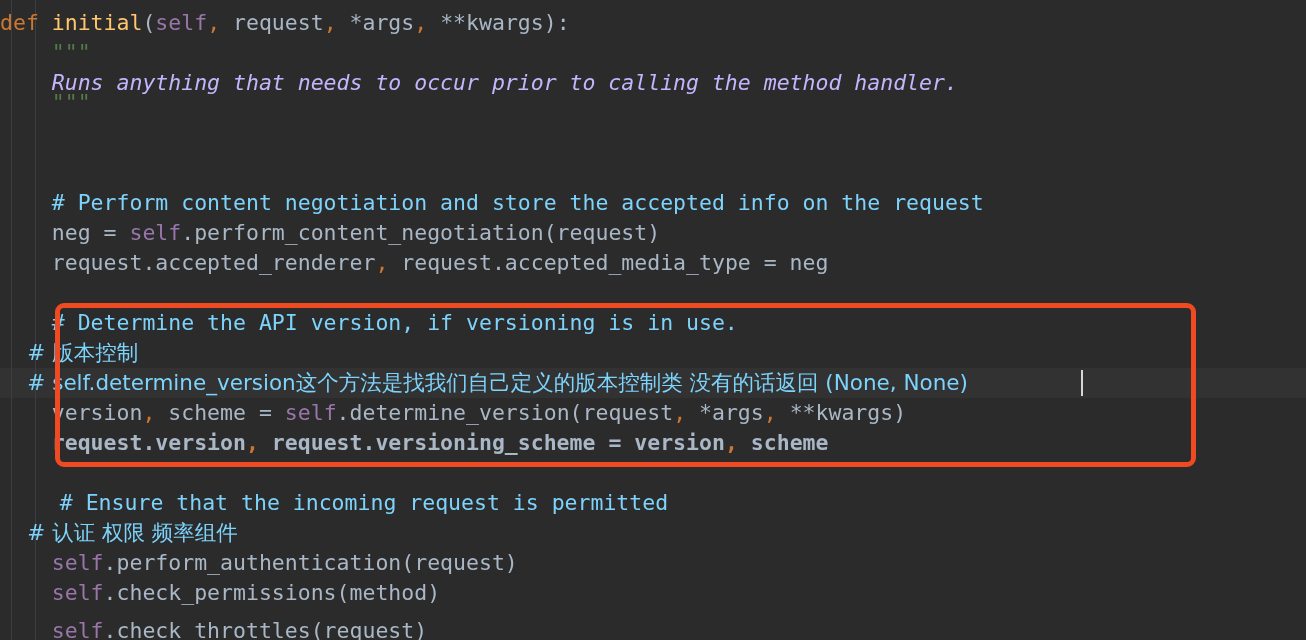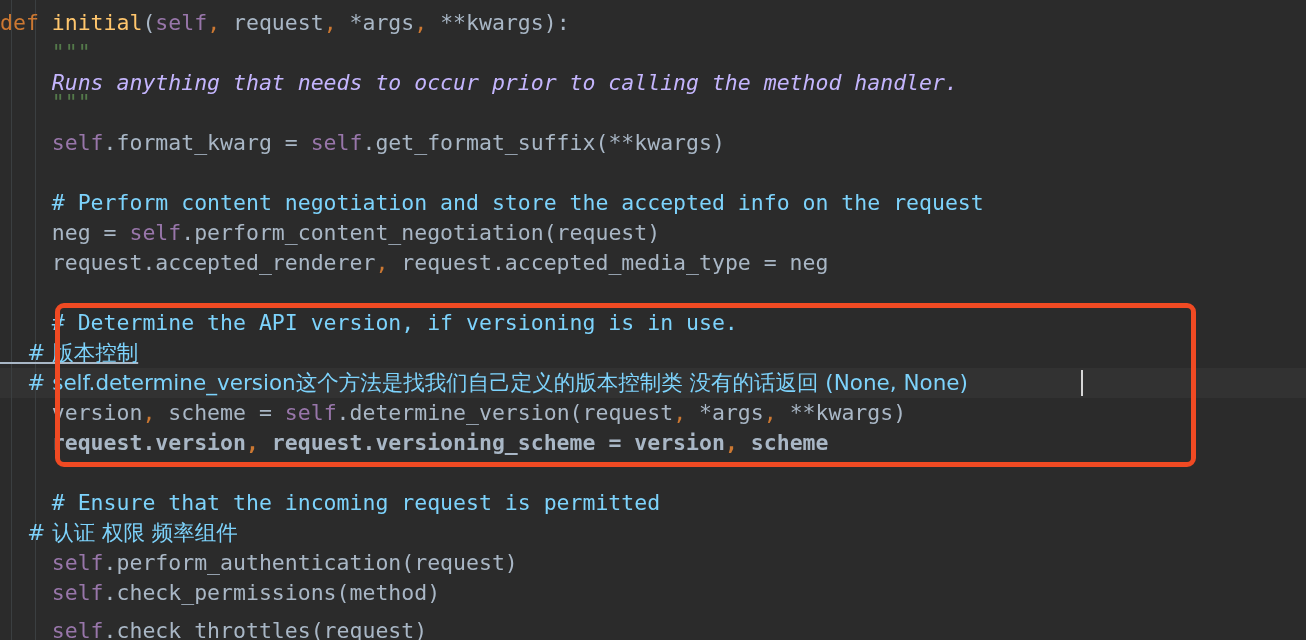--- a/index.html
+++ b/index.html
@@ -104,32 +104,31 @@
   <div id="indent-guides">
       <div class="indent-guide" style="left: 11px;"></div>
       <div class="indent-guide" style="left: 35px;"></div>
     </div>
 
   <div class="code-surface" id="code-surface">
       <div class="code-line" style="top: 8px;"><span class="t-kw">def </span><span class="t-fn">initial</span><span class="t-plain">(</span><span class="t-self">self</span><span class="t-punct">,</span><span class="t-plain"> request</span><span class="t-punct">,</span><span class="t-plain"> *args</span><span class="t-punct">,</span><span class="t-plain"> **kwargs):</span></div>
       <div class="code-line" style="top: 38px;"><span class="t-docq">    """</span></div>
       <div class="code-line" style="top: 68px;"><span class="t-doc">    Runs anything that needs to occur prior to calling the method handler.</span></div>
       <div class="code-line" style="top: 88px;"><span class="t-docq">    """</span></div>
-      <div class="code-line" style="top: 128px;"><span class="t-plain">    </span><span class="t-self">self</span><span class="t-plain">.format_kwarg = </span><span class="t-self">self</span><span class="t-plain">.get_format_suffix(**kwargs)</span></div>
       <div class="code-line" style="top: 158px;"></div>
       <div class="code-line" style="top: 188px;"><span class="t-comment">    # Perform content negotiation and store the accepted info on the request</span></div>
       <div class="code-line" style="top: 218px;"><span class="t-plain">    neg = </span><span class="t-self">self</span><span class="t-plain">.perform_content_negotiation(request)</span></div>
       <div class="code-line" style="top: 248px;"><span class="t-plain">    request.accepted_renderer</span><span class="t-punct">,</span><span class="t-plain"> request.accepted_media_type = neg</span></div>
       <div class="code-line" style="top: 308px; text-align: right;"><span class="t-comment">    # Determine the API version, if versioning is in use.</span></div>
-      <div class="code-line" style="top: 338px; text-decoration: underline;"><span class="t-comment t-cjk">    # 版本控制</span></div>
+      <div class="code-line" style="top: 338px;"><span class="t-comment t-cjk">    # 版本控制</span></div>
       <div class="code-line" style="top: 368px;"><span class="t-comment t-cjk">    # self.determine_version这个方法是找我们自己定义的版本控制类 没有的话返回 (None, None)</span></div>
       <div class="code-line" style="top: 398px;"><span class="t-plain">    version</span><span class="t-punct">,</span><span class="t-plain"> scheme = </span><span class="t-self">self</span><span class="t-plain">.determine_version(request</span><span class="t-punct">,</span><span class="t-plain"> *args</span><span class="t-punct">,</span><span class="t-plain"> **kwargs)</span></div>
       <div class="code-line" style="top: 428px; font-weight: bold;"><span class="t-plain">    request.version</span><span class="t-punct">,</span><span class="t-plain"> request.versioning_scheme = version</span><span class="t-punct">,</span><span class="t-plain"> scheme</span></div>
       <div class="code-line" style="top: 458px;"></div>
-      <div class="code-line" style="top: 488px;"><span class="t-comment">    # Ensure that the incoming request is permitted</span></div>
+      <div class="code-line" style="top: 488px; padding-left: 8px;"><span class="t-comment">    # Ensure that the incoming request is permitted</span></div>
       <div class="code-line" style="top: 518px;"><span class="t-comment t-cjk">    # 认证 权限 频率组件</span></div>
       <div class="code-line" style="top: 548px;"><span class="t-plain">    </span><span class="t-self">self</span><span class="t-plain">.perform_authentication(request)</span></div>
       <div class="code-line" style="top: 578px;"><span class="t-plain">    </span><span class="t-self">self</span><span class="t-plain">.check_permissions(method)</span></div>
       <div class="code-line" style="top: 608px; margin-top: 8px;"><span class="t-plain">    </span><span class="t-self">self</span><span class="t-plain">.check_throttles(request)</span></div>
     </div>
 
   <div class="annotation-box" id="annotation-box" style="left: 55px; top: 303px; width: 1141px; height: 164px; border-width: 5px; border-color: rgb(240, 74, 35);"></div>
 
   <div class="caret" id="text-caret" style="left: 1081px; top: 370px; height: 26px; background: rgb(214, 214, 214);"></div>
 

